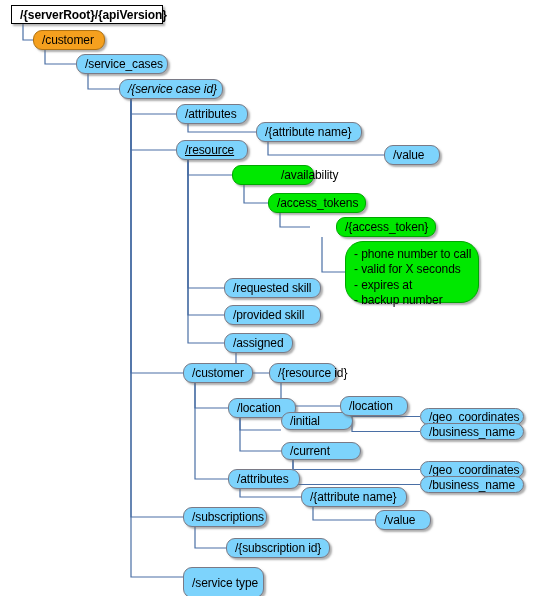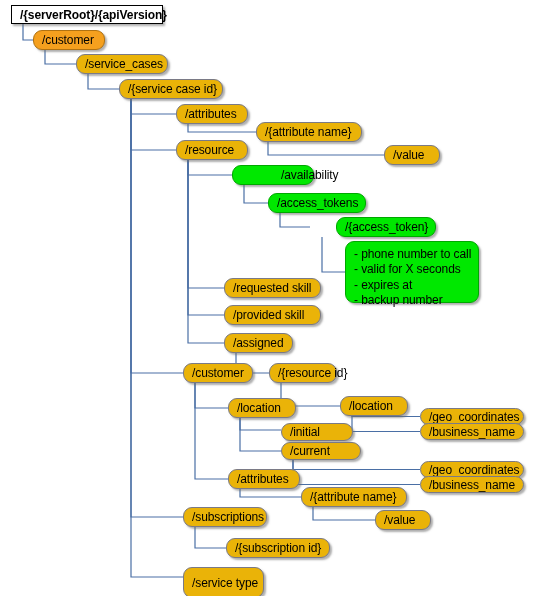--- a/index.html
+++ b/index.html
@@ -28,42 +28,42 @@
     box-sizing: border-box;
     display: flex;
     align-items: center;
     justify-content: flex-start;
     font-size: 12px;
     line-height: 1;
     color: #000000;
     white-space: nowrap;
     padding: 0 8px;
     border-radius: 9px;
-    background: #eab308;
+    background: #7dd3fc;
     border: 1px solid #7a7a86;
     box-shadow: 2px 2px 2px rgba(110,110,110,0.55);
     letter-spacing: -0.1px;
   }
   .node.root {
     border-radius: 0;
     background: #ffffff;
     border: 1px solid #000000;
     box-shadow: 2px 2px 2px rgba(110,110,110,0.55);
     font-weight: bold;
   }
   .node.orange {
     background: #f5a01e;
     border: 1px solid #b07212;
   }
   .node.green {
     background: #00e800;
     border: 1px solid #00a800;
   }
   .node.note {
-    border-radius: 9px;
+    border-radius: 18px;
     background: #00e800;
     border: 1px solid #00a800;
     display: block;
     padding: 5px 8px 4px 8px;
     white-space: pre;
     line-height: 1.28;
     font-size: 12px;
   }
 </style>
 </head>
@@ -99,39 +99,39 @@
       <path d="M 293 460 L 293 469.5 L 420 469.5" fill="none" stroke="#4a6fa5" stroke-width="1.2"></path>
       <path d="M 293 460 L 293 484.5 L 420 484.5" fill="none" stroke="#4a6fa5" stroke-width="1.2"></path>
       <path d="M 240 489 L 240 497 L 301 497" fill="none" stroke="#4a6fa5" stroke-width="1.2"></path>
       <path d="M 313 507 L 313 520 L 375 520" fill="none" stroke="#4a6fa5" stroke-width="1.2"></path>
       <path d="M 195 527 L 195 548 L 226 548" fill="none" stroke="#4a6fa5" stroke-width="1.2"></path>
     </svg>
   <div id="node-layer">
       <div class="node root" style="left: 11px; top: 5px; width: 152px; height: 19px;">/{serverRoot}/{apiVersion}</div>
       <div class="node orange" style="left: 33px; top: 30px; width: 72px; height: 20px;">/customer</div>
       <div class="node " style="left: 76px; top: 54px; width: 92px; height: 20px;">/service_cases</div>
-      <div class="node " style="left: 119px; top: 79px; width: 104px; height: 20px;">/{service case id}</div>
+      <div class="node " style="left: 119px; top: 79px; width: 104px; height: 20px; font-style: italic;">/{service case id}</div>
       <div class="node " style="left: 176px; top: 104px; width: 72px; height: 20px;">/attributes</div>
       <div class="node " style="left: 256px; top: 122px; width: 106px; height: 20px;">/{attribute name}</div>
       <div class="node " style="left: 384px; top: 145px; width: 56px; height: 20px;">/value</div>
-      <div class="node " style="left: 176px; top: 140px; width: 72px; height: 20px;">/resource</div>
+      <div class="node " style="left: 176px; top: 140px; width: 72px; height: 20px; text-decoration: underline;">/resource</div>
       <div class="node green" style="left: 232px; top: 165px; width: 82px; height: 20px; padding-left: 48px;">/availability</div>
       <div class="node green" style="left: 268px; top: 193px; width: 98px; height: 20px;">/access_tokens</div>
       <div class="node green" style="left: 310px; top: 217px; width: 100px; height: 20px; margin-left: 26px;">/{access_token}</div>
       <div class="node note" style="left: 345px; top: 241px; width: 134px; height: 62px;">- phone number to call
 - valid for X seconds
 - expires at
 - backup number</div>
       <div class="node " style="left: 224px; top: 278px; width: 97px; height: 20px;">/requested skill</div>
       <div class="node " style="left: 224px; top: 305px; width: 97px; height: 20px;">/provided skill</div>
       <div class="node " style="left: 224px; top: 333px; width: 69px; height: 20px;">/assigned</div>
       <div class="node " style="left: 269px; top: 363px; width: 68px; height: 20px;">/{resource id}</div>
       <div class="node " style="left: 183px; top: 363px; width: 70px; height: 20px;">/customer</div>
       <div class="node " style="left: 228px; top: 398px; width: 68px; height: 20px;">/location</div>
-      <div class="node " style="left: 281px; top: 423px; width: 72px; height: 18px;">/initial</div>
+      <div class="node " style="left: 281px; top: 412px; width: 72px; height: 18px;">/initial</div>
       <div class="node " style="left: 281px; top: 442px; width: 80px; height: 18px;">/current</div>
       <div class="node " style="left: 340px; top: 396px; width: 68px; height: 20px;">/location</div>
       <div class="node " style="left: 420px; top: 408px; width: 104px; height: 17px;">/geo_coordinates</div>
       <div class="node " style="left: 420px; top: 423px; width: 104px; height: 17px;">/business_name</div>
       <div class="node " style="left: 420px; top: 461px; width: 104px; height: 17px;">/geo_coordinates</div>
       <div class="node " style="left: 420px; top: 476px; width: 104px; height: 17px;">/business_name</div>
       <div class="node " style="left: 228px; top: 469px; width: 72px; height: 20px;">/attributes</div>
       <div class="node " style="left: 301px; top: 487px; width: 106px; height: 20px;">/{attribute name}</div>
       <div class="node " style="left: 375px; top: 510px; width: 56px; height: 20px;">/value</div>
       <div class="node " style="left: 183px; top: 507px; width: 84px; height: 20px;">/subscriptions</div>

